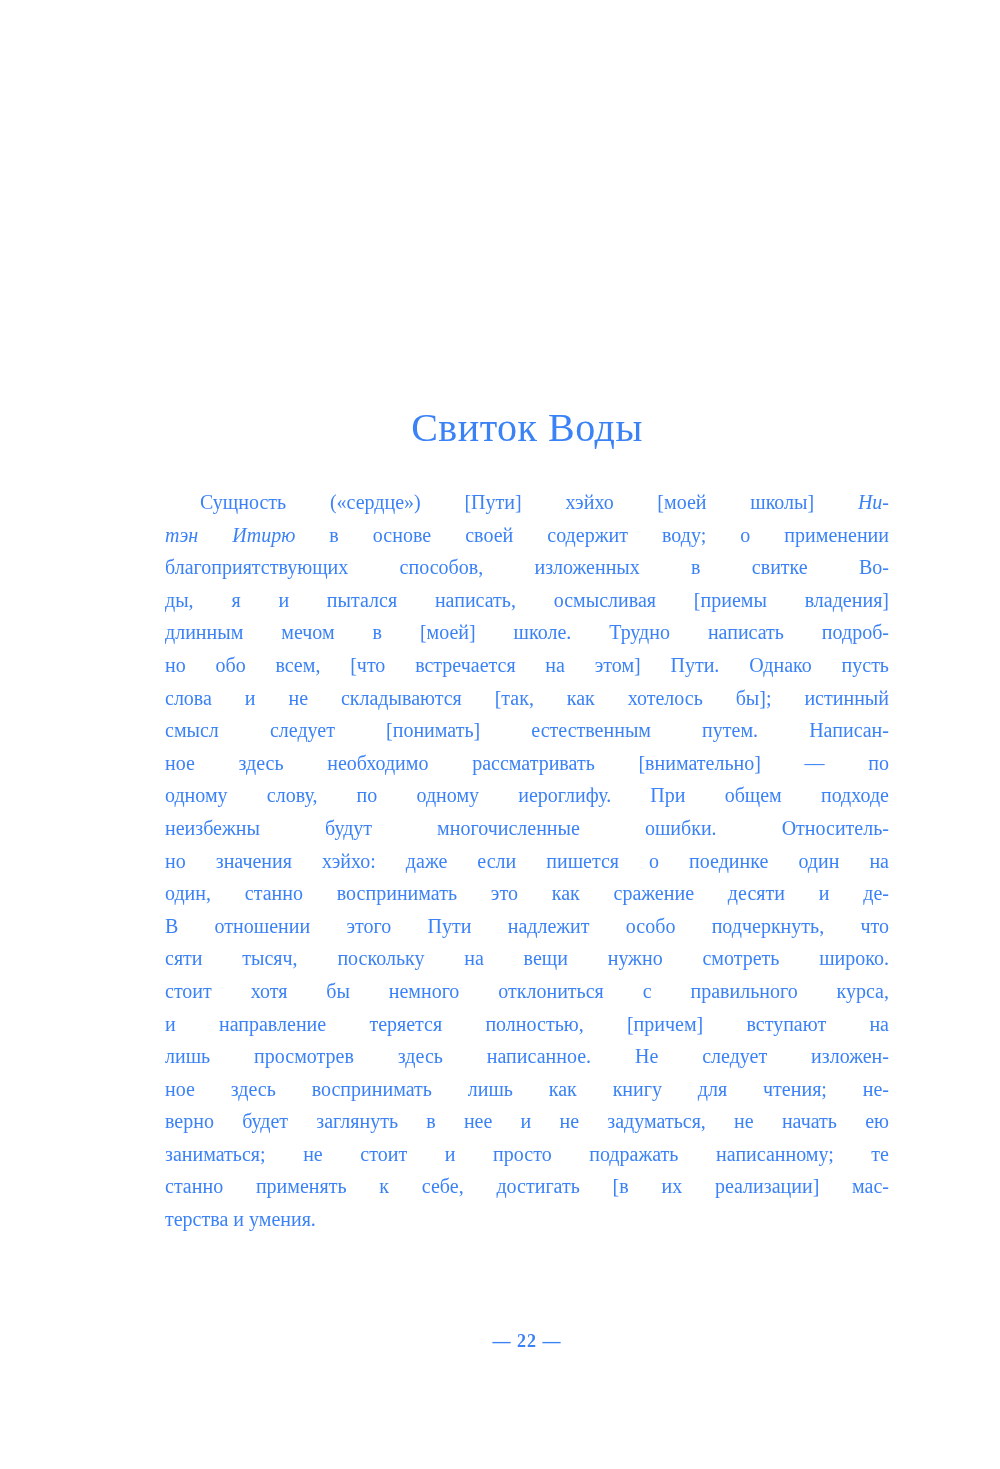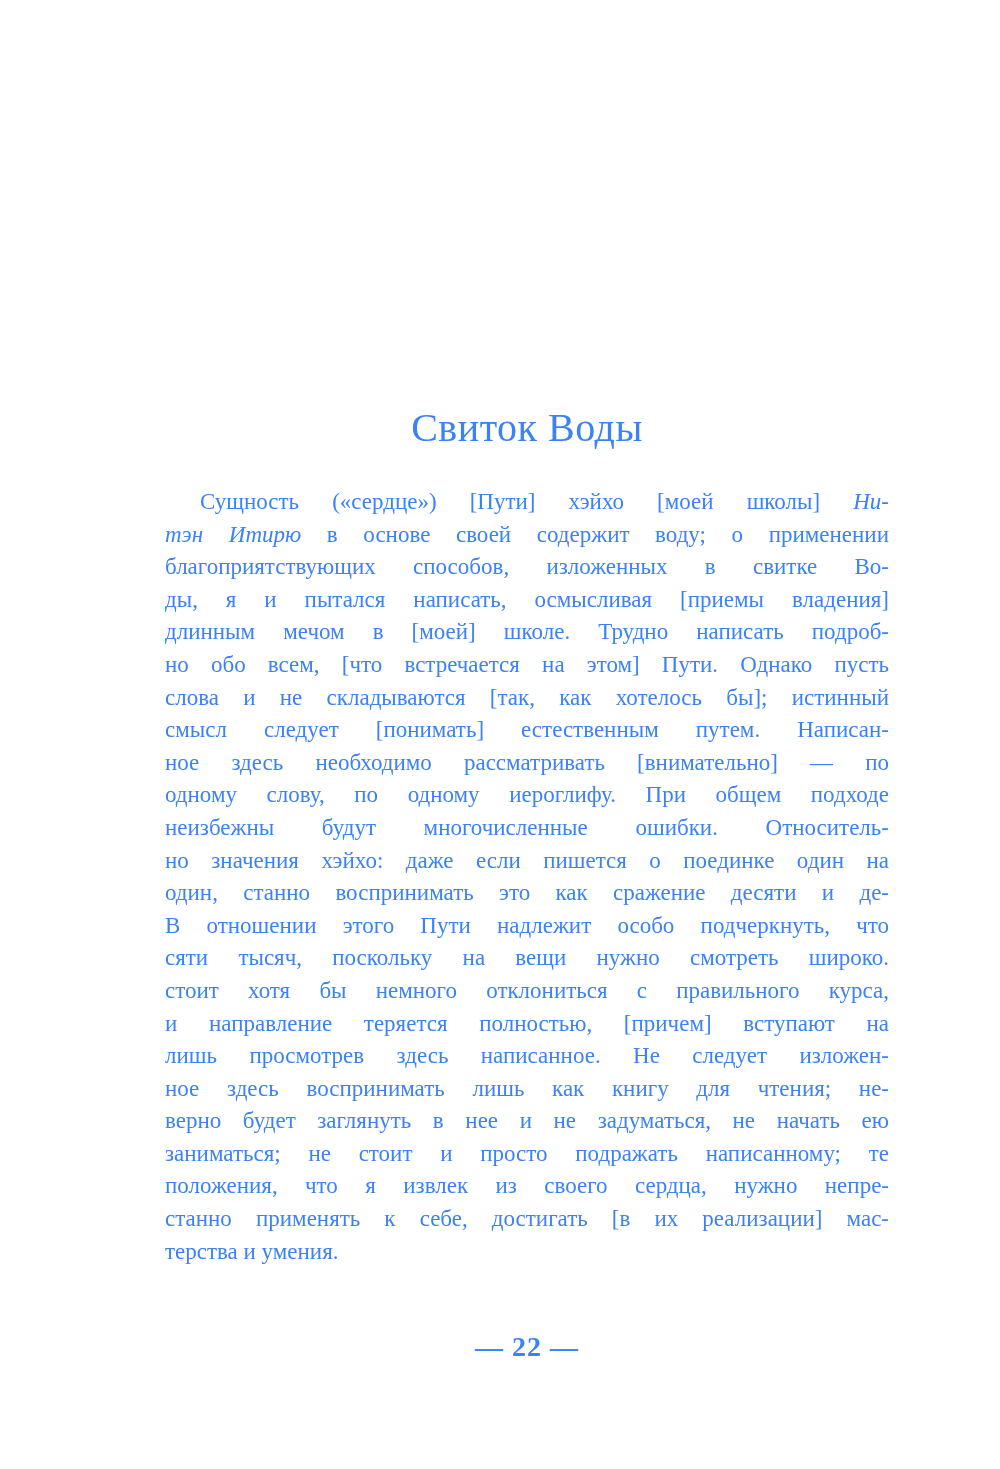--- a/index.html
+++ b/index.html
@@ -25,21 +25,21 @@
     font-size: 40px;
     font-weight: 400;
     line-height: 1.1;
     letter-spacing: 0.5px;
   }
   .body-text {
     position: absolute;
     top: 486px;
     left: 165px;
     width: 724px;
-    font-size: 23px;
+    font-size: 20px;
     line-height: 32.6px;
   }
   .line {
     text-align: justify;
     text-align-last: justify;
     height: 32.6px;
   }
   .line.indent {
     text-indent: 35px;
   }
@@ -48,21 +48,21 @@
   }
   .italic {
     font-style: italic;
   }
   .page-number {
     position: absolute;
     top: 1331px;
     left: 165px;
     width: 724px;
     text-align: center;
-    font-size: 28px;
+    font-size: 18px;
     font-weight: bold;
     letter-spacing: 1px;
   }
 </style>
 </head>
 <body>
 
 <div class="page">
   <div class="page-title">Свиток Воды</div>
 
@@ -81,19 +81,18 @@
       <div class="line"><span class="">но значения хэйхо: даже если пишется о поединке один на</span></div>
       <div class="line"><span class="">один, станно воспринимать это как сражение десяти и де-</span></div>
       <div class="line"><span class="">В отношении этого Пути надлежит особо подчеркнуть, что</span></div>
       <div class="line"><span class="">сяти тысяч, поскольку на вещи нужно смотреть широко.</span></div>
       <div class="line"><span class="">стоит хотя бы немного отклониться с правильного курса,</span></div>
       <div class="line"><span class="">и направление теряется полностью, [причем] вступают на</span></div>
       <div class="line"><span class="">лишь просмотрев здесь написанное. Не следует изложен-</span></div>
       <div class="line"><span class="">ное здесь воспринимать лишь как книгу для чтения; не-</span></div>
       <div class="line"><span class="">верно будет заглянуть в нее и не задуматься, не начать ею</span></div>
       <div class="line"><span class="">заниматься; не стоит и просто подражать написанному; те</span></div>
-      <div class="line"><span class="">положения, что я извлек из своего сердца, нужно непре-</span></div>
       <div class="line"><span class="">станно применять к себе, достигать [в их реализации] мас-</span></div>
       <div class="line last"><span class="">терства и умения.</span></div>
     </div>
 
   <div class="page-number">— 22 —</div>
 </div>
 
 </body></html>

